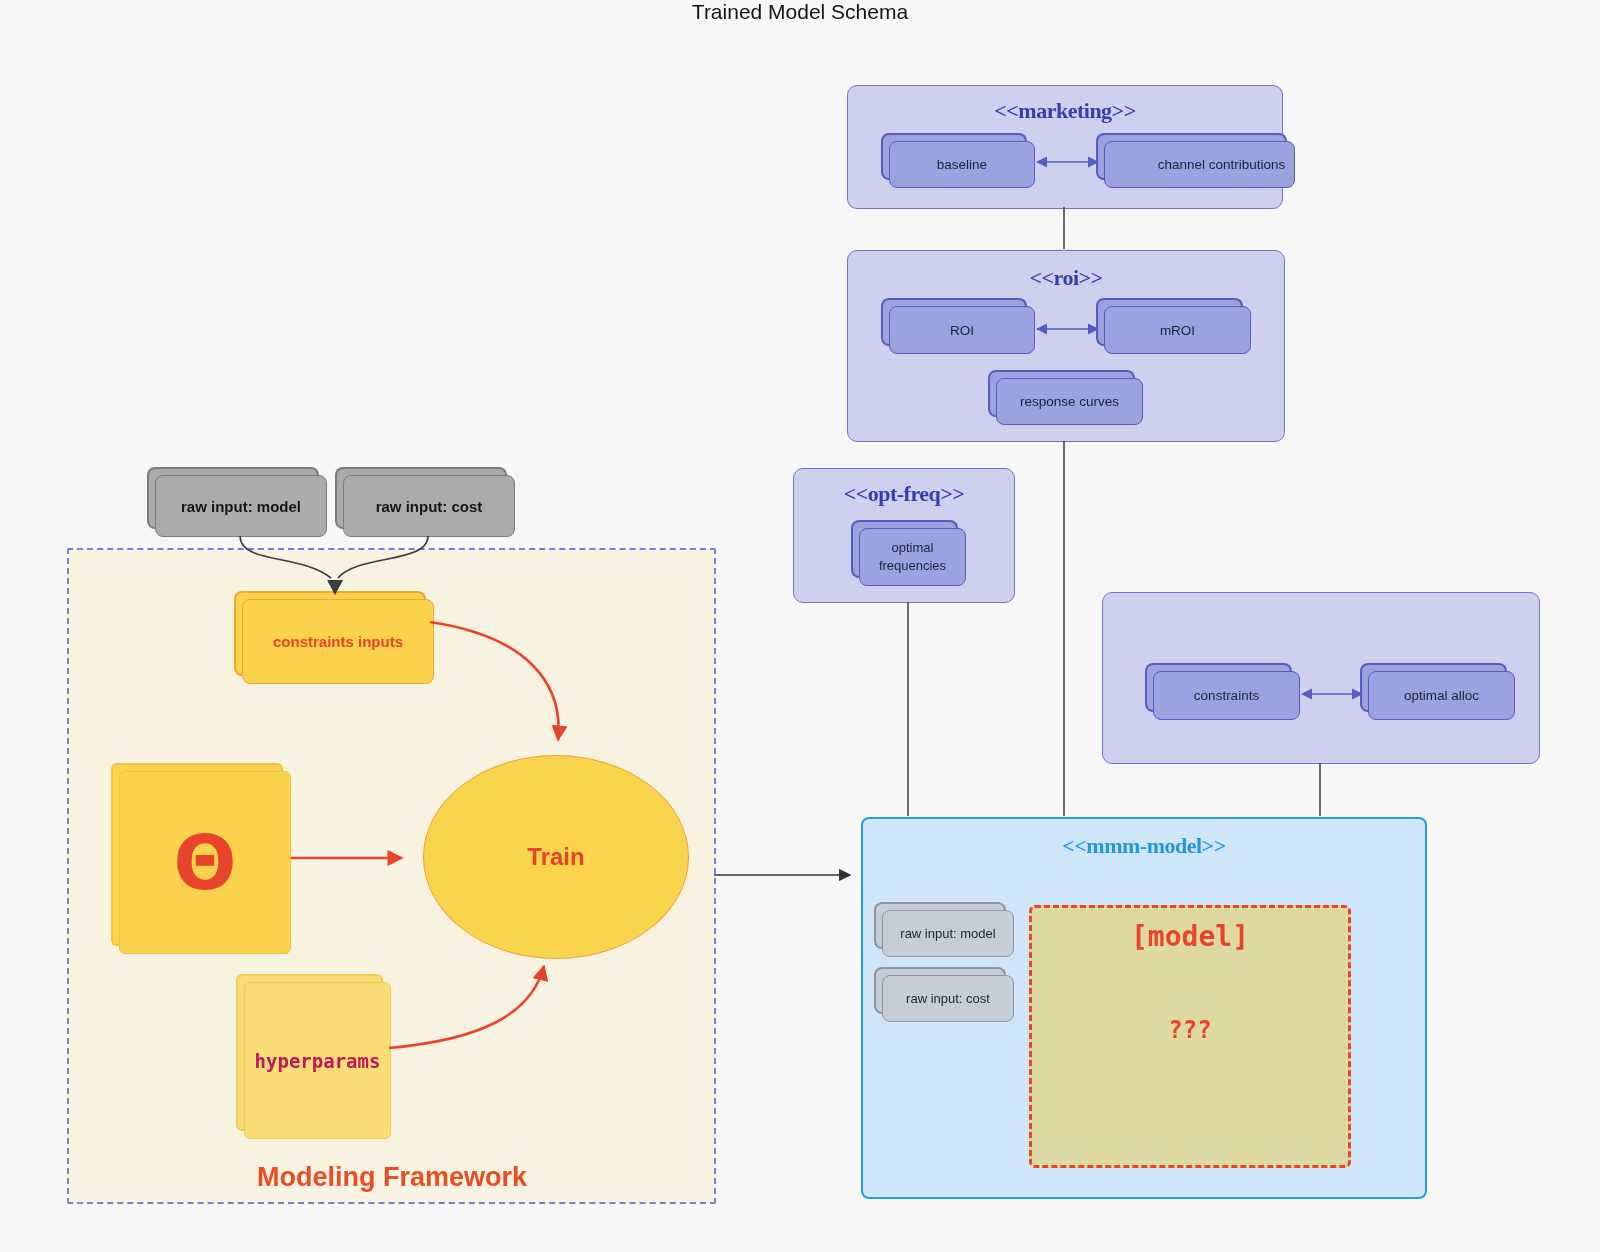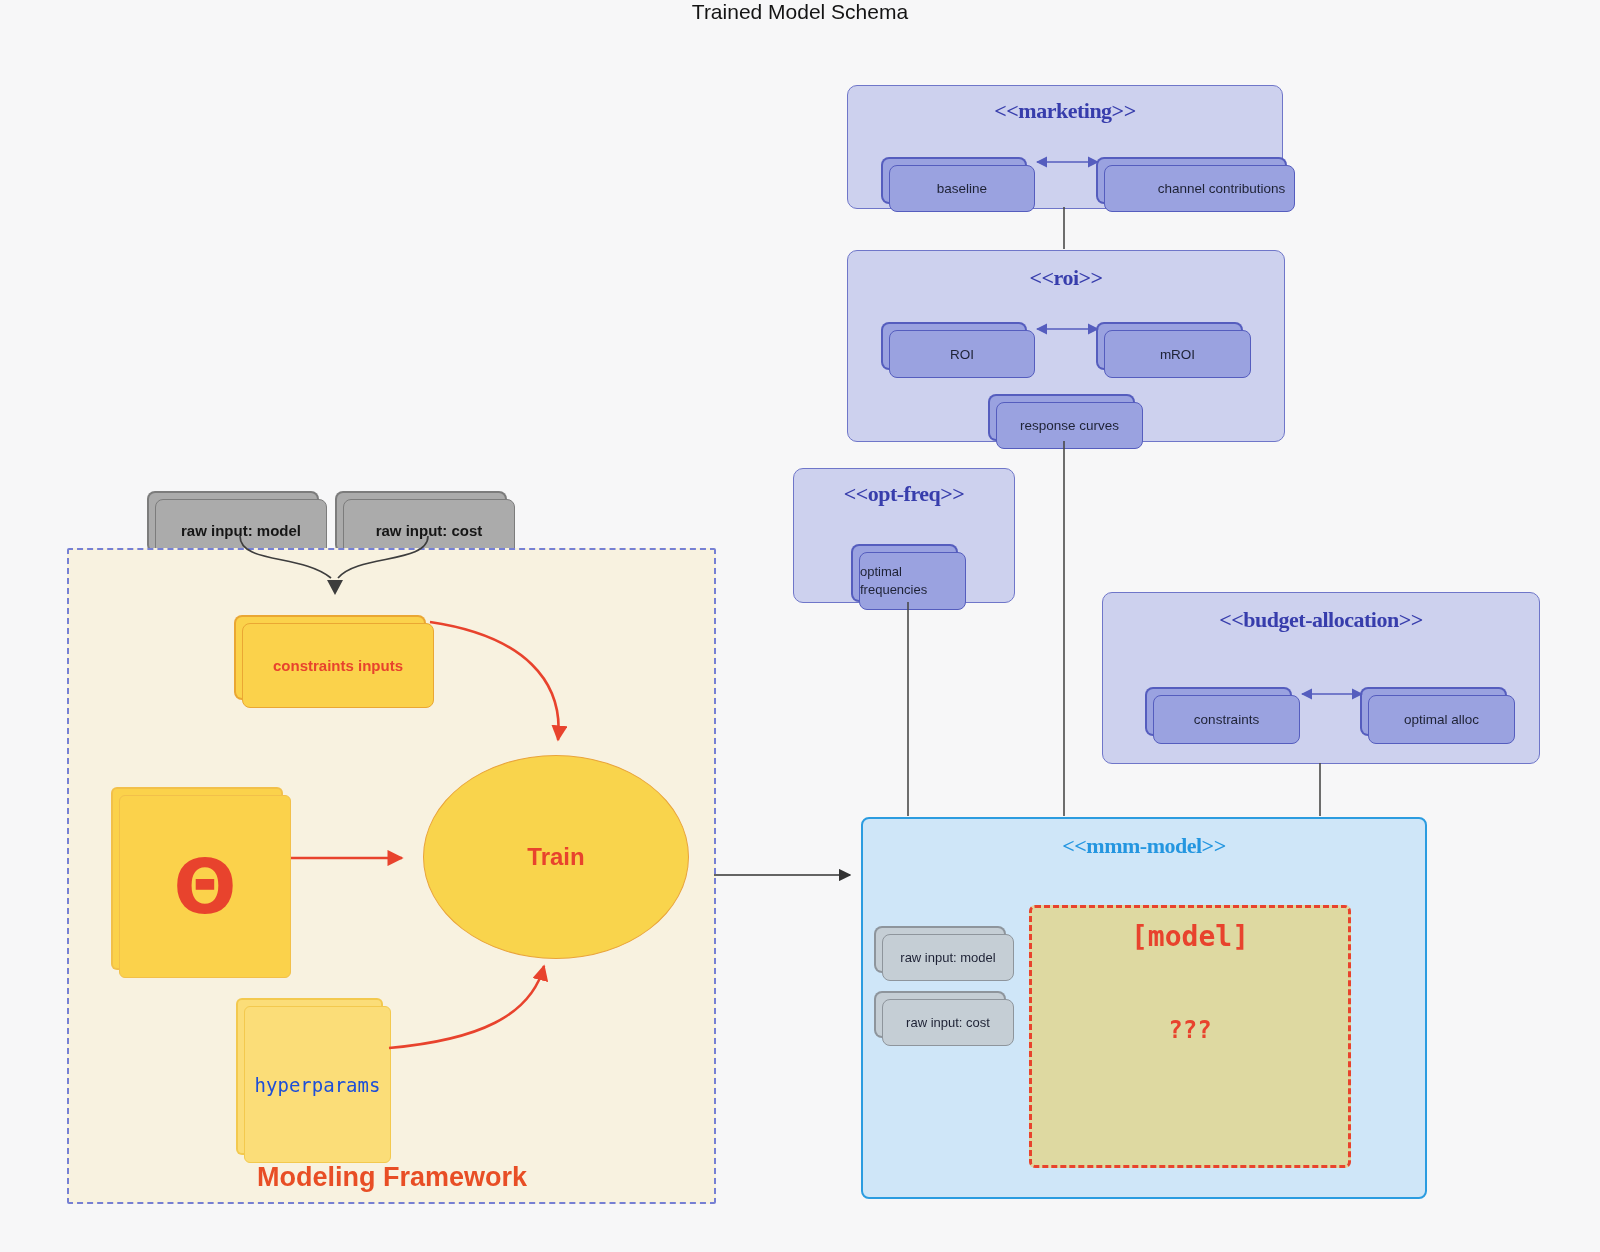--- a/index.html
+++ b/index.html
@@ -9,23 +9,23 @@
   #title{left:0;top:8;width:1600px;text-align:center;font-size:21px;font-weight:normal;color:#141414;}
 
   
   .panel{background:#cdd1ee;border:1.5px solid #6f76c9;border-radius:10px;}
   .panel-heading{position:absolute;left:0;width:100%;text-align:center;
     font-family:Liberation Serif, serif;font-weight:bold;
     font-size:22px;color:#373dac;letter-spacing:-0.5px;}
 
   
   .stack{box-shadow:-8px -8px 0 -2px var(--f), -8px -8px 0 0 var(--l);}
-  .node{display:flex;align-items:center;justify-content:center;text-align:left;
+  .node{display:flex;align-items:center;justify-content:center;text-align:center;
     background:var(--f);border:1.5px solid var(--l);border-radius:8px;
-    font-size:13.5px;color:#1e2235;margin-top:24px;}
+    font-size:13.5px;color:#1e2235;}
   .node-purple{--f:#9aa2e0;--l:#555dbe;}
   .node-gray{--f:#ababab;--l:#7c7c7c;font-weight:bold;font-size:15px;color:#161616;}
   .node-bluegray{--f:#c5ced5;--l:#8e959c;font-size:13px;}
   .node-yellow{--f:#fbd24b;--l:#eaa733;}
   .node-lightyellow{--f:#fbdd78;--l:#f3c94e;}
 
   
   #g-model{left:155px;top:475px;width:170px;height:60px;}
   #g-cost{left:343px;top:475px;width:170px;height:60px;}
 
@@ -35,22 +35,22 @@
   #framework-label{left:83px;top:612px;width:480px;text-align:center;
     font-size:27px;font-weight:bold;color:#e84e25;}
   #n-transformed{left:173px;top:49px;width:190px;height:83px;
     font-weight:bold;font-size:15px;color:#e8432d;}
   #n-theta{left:50px;top:221px;width:170px;height:181px;--l:#f2c04a;
     font-family:"DejaVu Sans",sans-serif;font-weight:bold;font-size:74px;color:#e8432d;border-radius:6px;}
   #n-train{left:354px;top:205px;width:264px;height:202px;border-radius:50%;
     background:#f9d44c;border:1.5px solid #e9a43b;display:flex;align-items:center;justify-content:center;
     font-size:24px;font-weight:bold;color:#e8432d;}
   #n-hyper{left:175px;top:432px;width:145px;height:155px;
-    font-family:"DejaVu Sans Mono","Liberation Mono",monospace;font-weight:normal;
-    font-size:19px;color:#1d4ed8;border-radius:6px;}
+    font-family:"DejaVu Sans Mono","Liberation Mono",monospace;font-weight:bold;
+    font-size:19px;color:#be185d;border-radius:6px;}
 
   
   #p-marketing{left:847px;top:85px;width:434px;height:122px;}
   #p-marketing .panel-heading{top:12px;}
   #n-baseline{left:41px;top:55px;width:144px;height:45px;}
   #n-channel{left:256px;top:55px;width:145px;height:45px;padding-left:44px;}
 
   
   #p-roi{left:847px;top:250px;width:436px;height:190px;}
   #p-roi .panel-heading{top:14px;}
@@ -116,21 +116,20 @@
     <div id="n-mroi" class="abs node node-purple stack">mROI</div>
     <div id="n-resp" class="abs node node-purple stack">response curves</div>
   </div>
 
   <div id="p-optfreq" class="abs panel">
     <div class="panel-heading">&lt;&lt;opt-freq&gt;&gt;</div>
     <div id="n-optfreq" class="abs node node-purple stack">optimal frequencies</div>
   </div>
 
   <div id="p-budget" class="abs panel">
-    <div class="panel-heading">&lt;&lt;budget-allocation&gt;&gt;</div>
     <div id="n-constraints" class="abs node node-purple stack">constraints</div>
     <div id="n-optalloc" class="abs node node-purple stack">optimal alloc</div>
   </div>
 
   <div id="p-mmm" class="abs">
     <div class="panel-heading">&lt;&lt;mmm-model&gt;&gt;</div>
     <div id="n-rawmodel" class="abs node node-bluegray stack">raw input: model</div>
     <div id="n-rawcost" class="abs node node-bluegray stack">raw input: cost</div>
     <div id="dashed-model" class="abs">
       <div id="dashed-model-title" class="abs">[model]</div>

